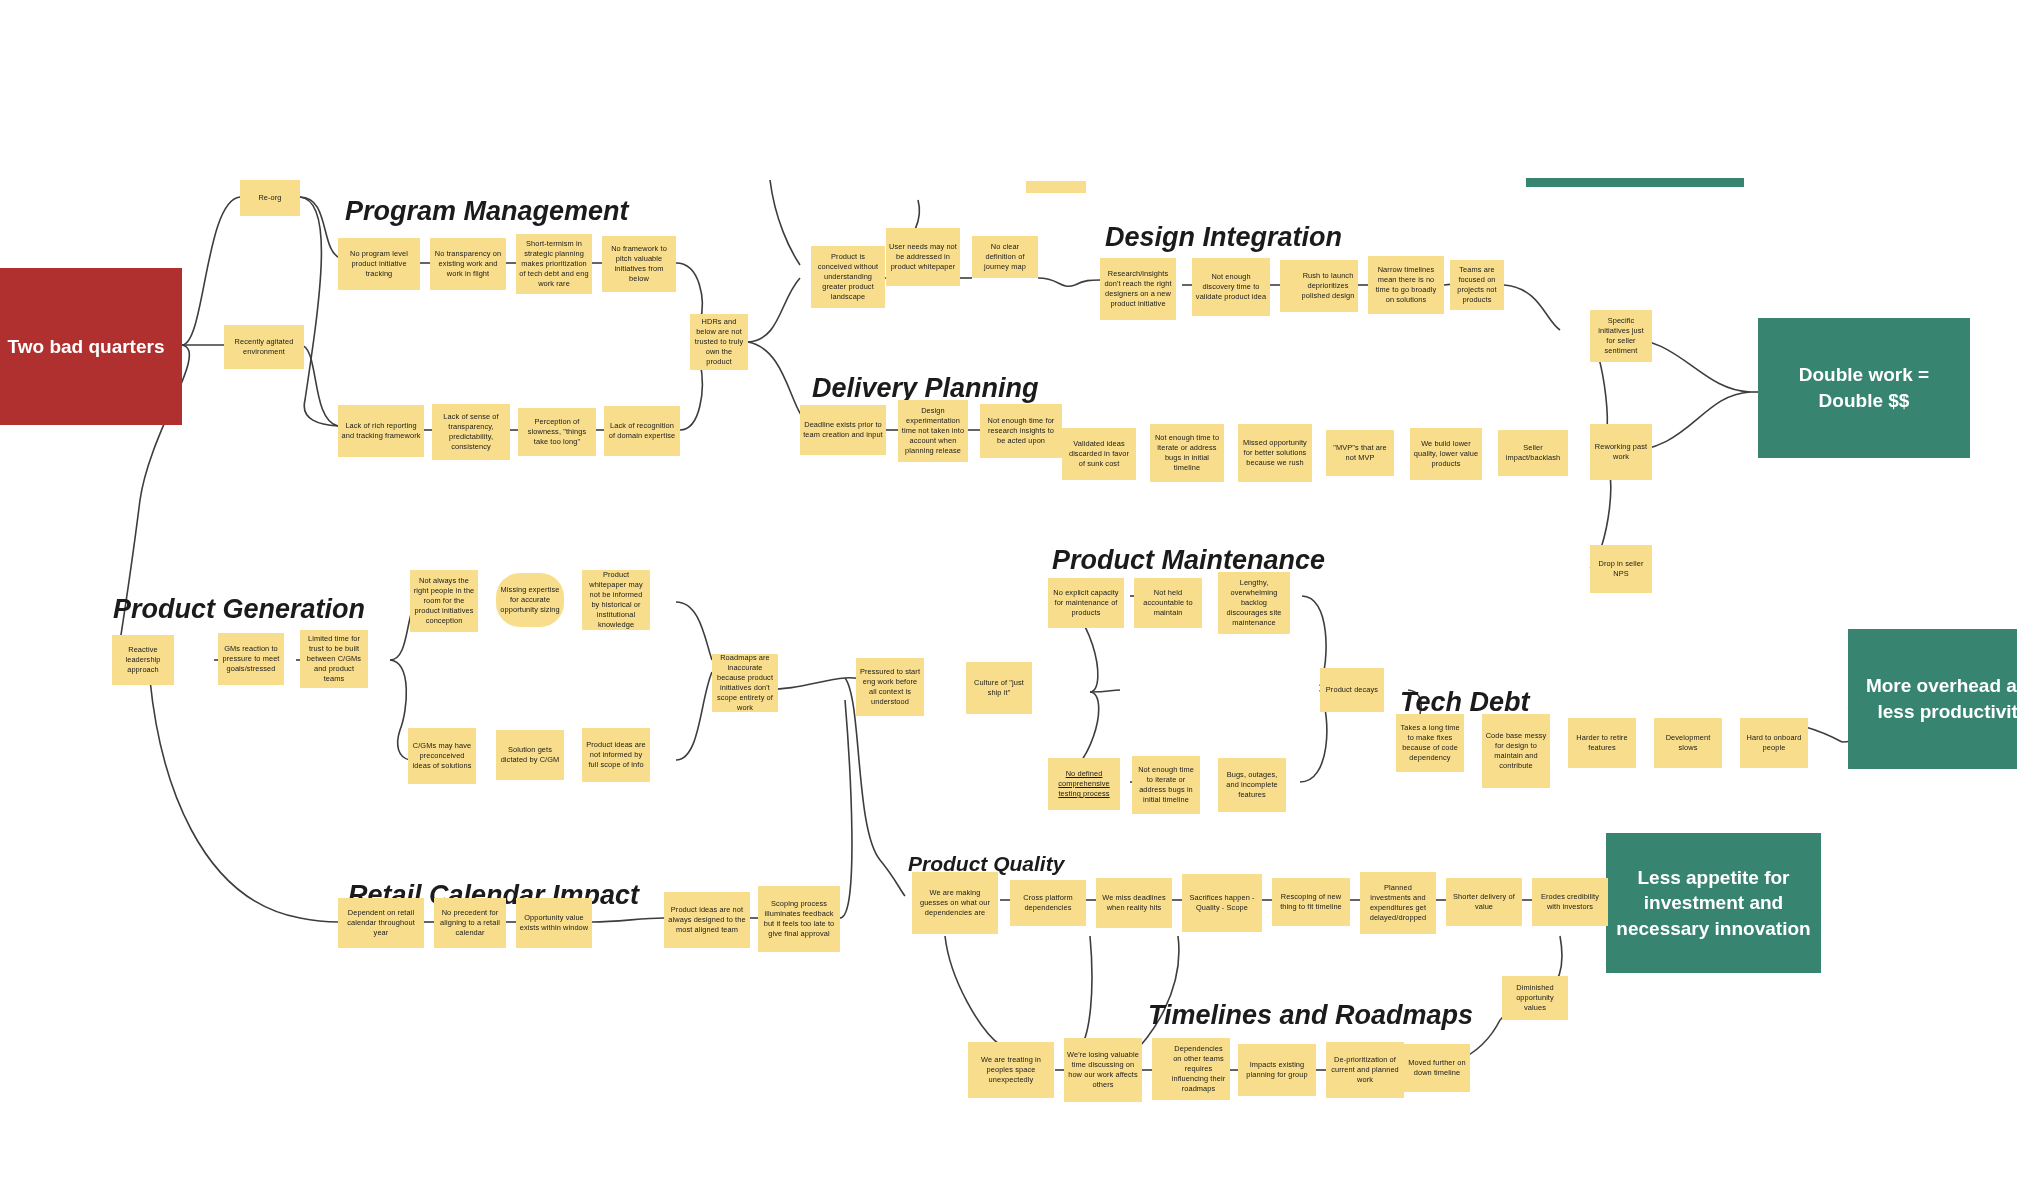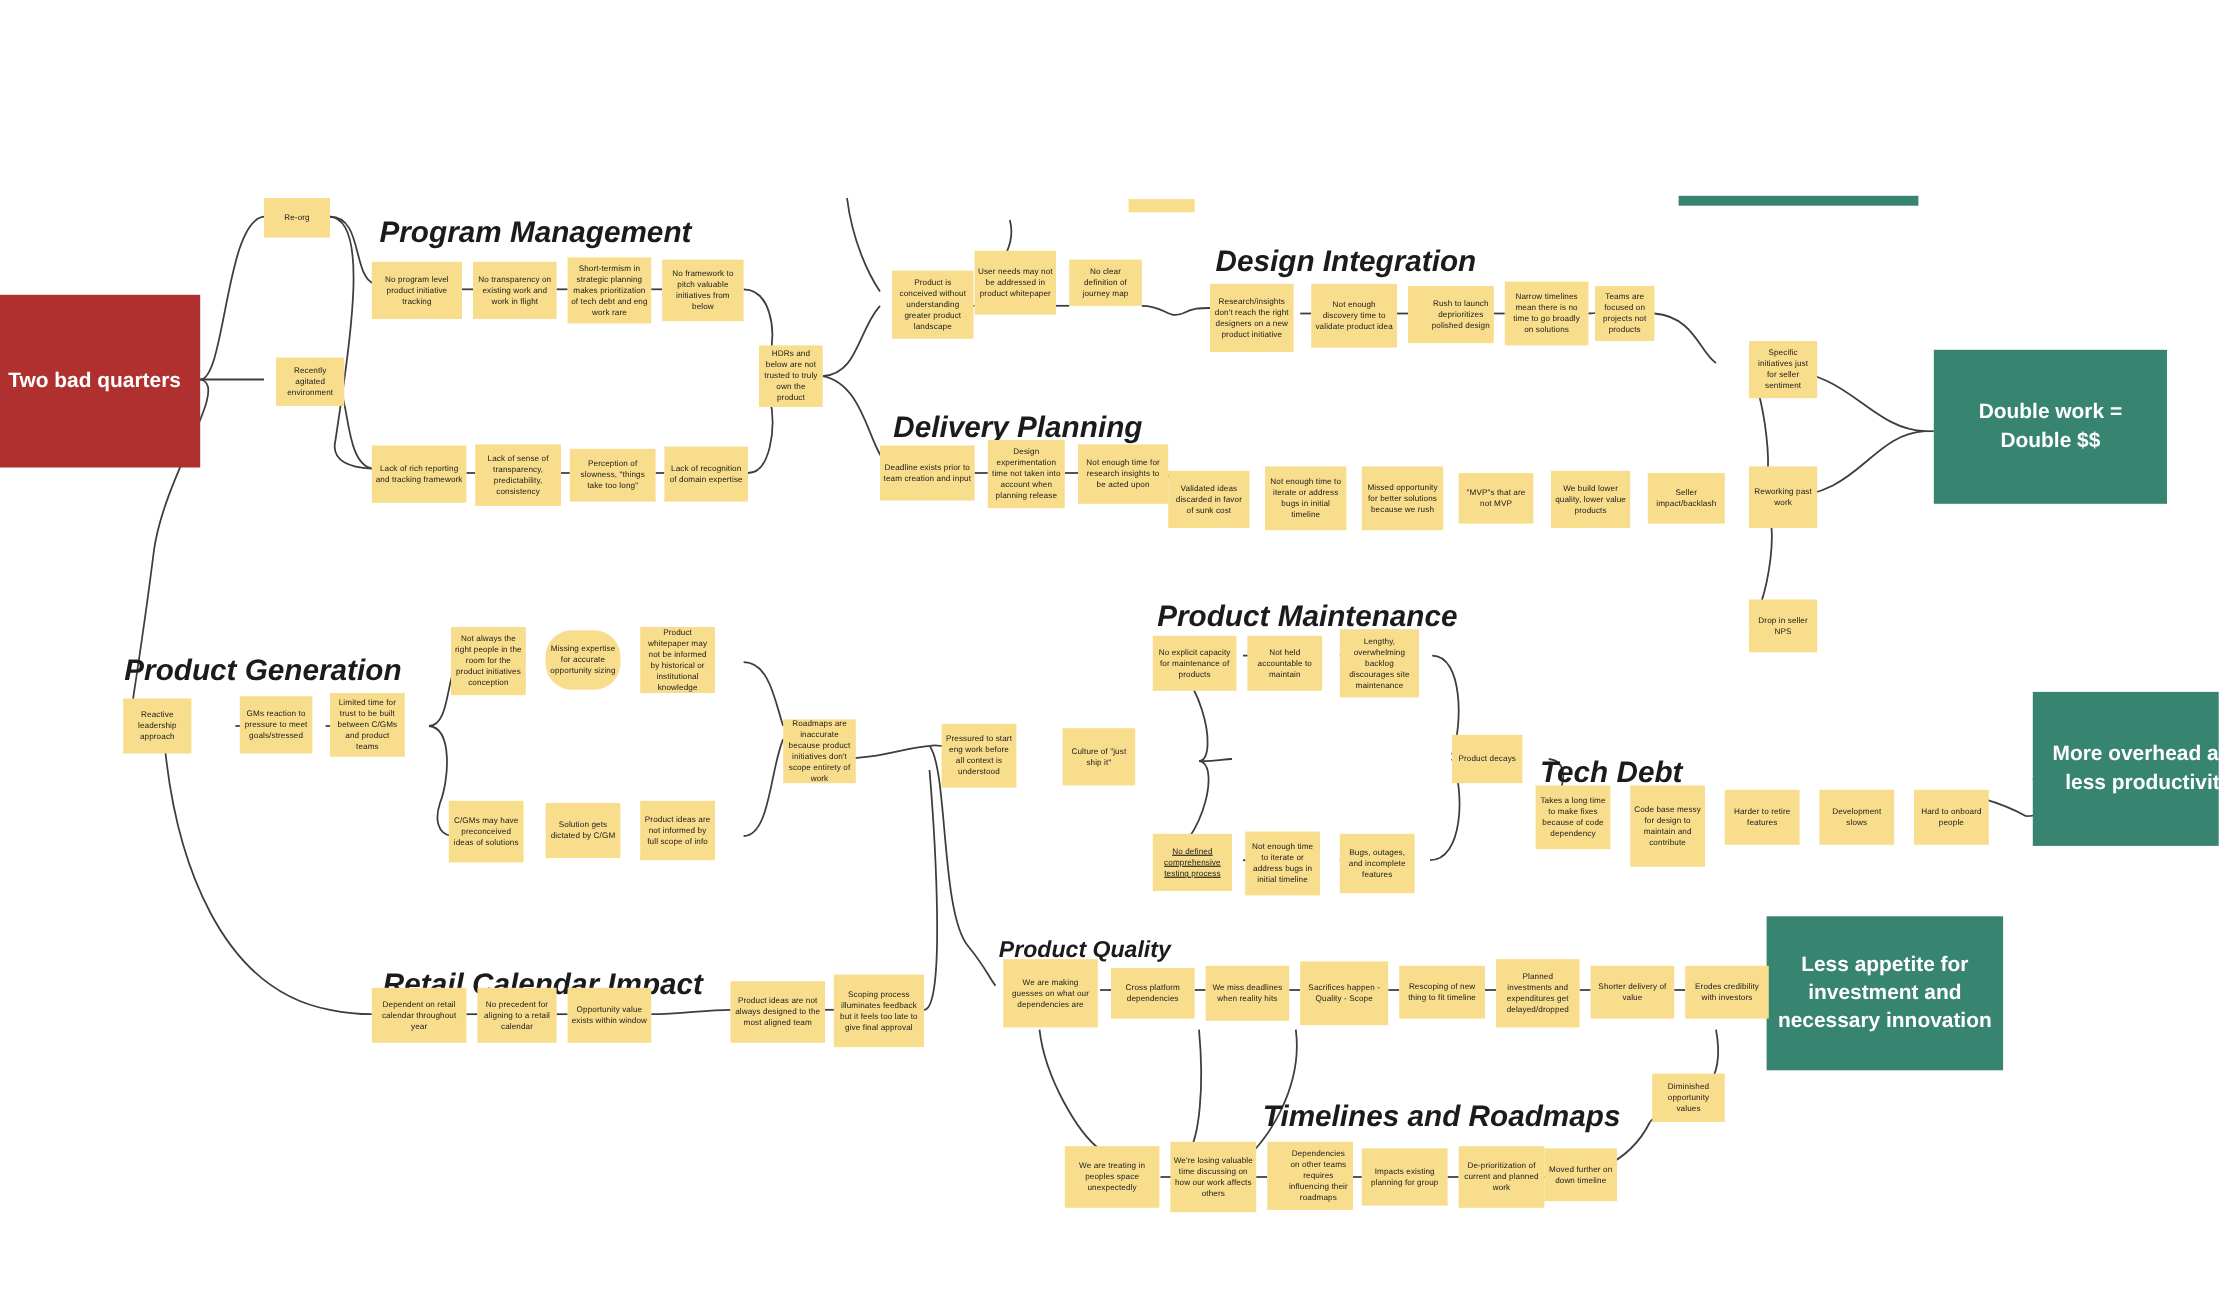--- a/index.html
+++ b/index.html
@@ -171,21 +171,21 @@
   <div class="sect" style="left:1105px;top:222px;font-size:27px;">Design Integration</div>
   <div class="sect" style="left:812px;top:373px;font-size:27px;">Delivery Planning</div>
   <div class="sect" style="left:113px;top:594px;font-size:27px;">Product Generation</div>
   <div class="sect" style="left:1052px;top:545px;font-size:27px;">Product Maintenance</div>
   <div class="sect" style="left:1400px;top:687px;font-size:27px;">Tech Debt</div>
   <div class="sect" style="left:348px;top:880px;font-size:27px;">Retail Calendar Impact</div>
   <div class="sect" style="left:908px;top:852px;font-size:21px;">Product Quality</div>
   <div class="sect" style="left:1148px;top:1000px;font-size:27px;">Timelines and Roadmaps</div>
 
   <div class="note" style="left:240px;top:180px;width:60px;height:36px;">Re-org</div>
-  <div class="note" style="left:251px;top:325px;width:62px;height:44px;">Recently agitated environment</div>
+  <div class="note" style="left:224px;top:325px;width:80px;height:44px;">Recently agitated environment</div>
 
   <div class="note" style="left:338px;top:238px;width:82px;height:52px;">No program level product initiative tracking</div>
   <div class="note" style="left:430px;top:238px;width:76px;height:52px;">No transparency on existing work and work in flight</div>
   <div class="note" style="left:516px;top:234px;width:76px;height:60px;">Short-termism in strategic planning makes prioritization of tech debt and eng work rare</div>
   <div class="note" style="left:602px;top:236px;width:74px;height:56px;">No framework to pitch valuable initiatives from below</div>
 
   <div class="note" style="left:338px;top:405px;width:86px;height:52px;">Lack of rich reporting and tracking framework</div>
   <div class="note" style="left:432px;top:404px;width:78px;height:56px;">Lack of sense of transparency, predictability, consistency</div>
   <div class="note" style="left:518px;top:408px;width:78px;height:48px;">Perception of slowness, "things take too long"</div>
   <div class="note" style="left:604px;top:406px;width:76px;height:50px;">Lack of recognition of domain expertise</div>

